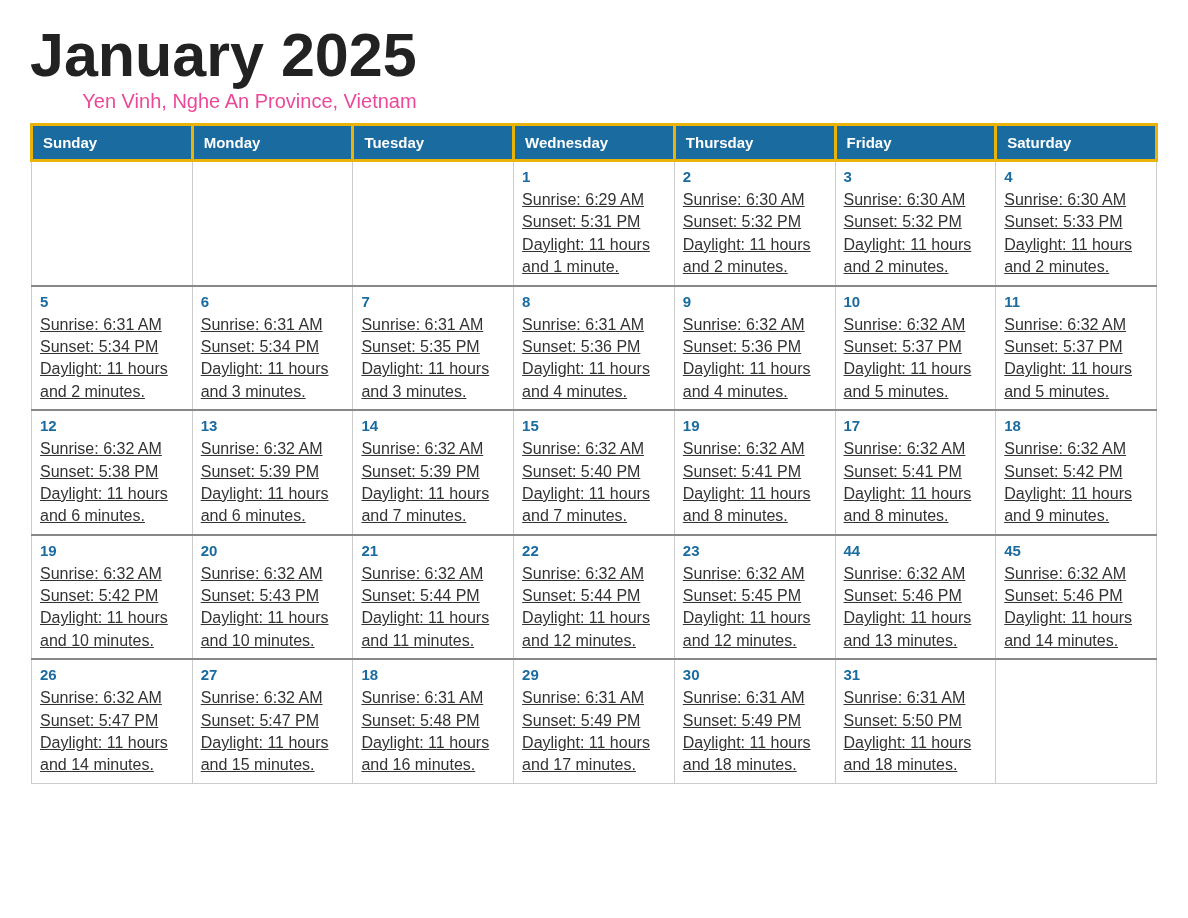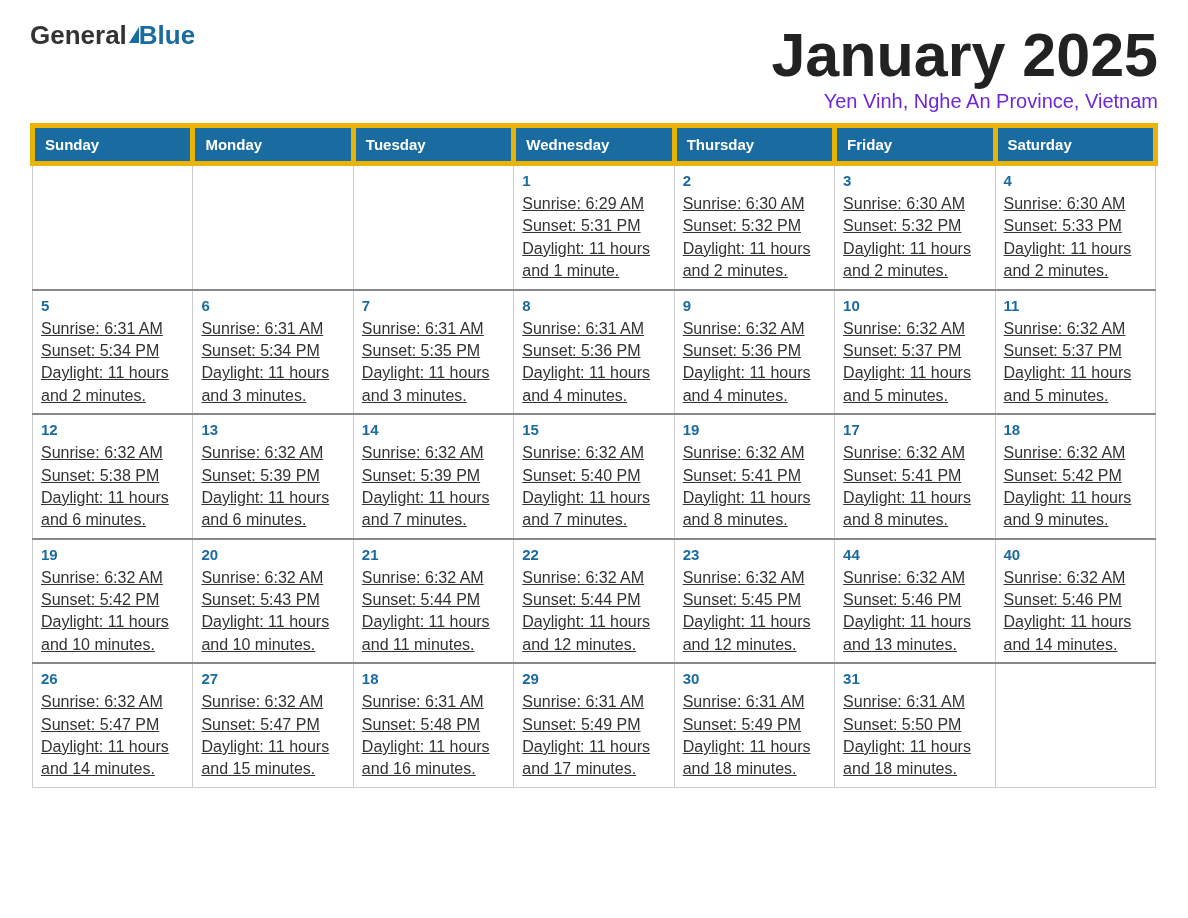--- a/index.html
+++ b/index.html
@@ -51,21 +51,21 @@
     .title-section {
       text-align: right;
     }
     .month-title {
       font-size: 61px;
       font-weight: bold;
       color: #222;
     }
     .location {
       font-size: 20px;
-      color: #6d28d9;
+      color: #ec4899;
     }
     .calendar-table {
       width: 100%;
       border-collapse: collapse;
       margin-top: 10px;
     }
     .calendar-table th {
       background-color: #1a6ba0;
       color: #fff;
       padding: 8px 10px;
@@ -93,36 +93,27 @@
     .day-info {
       font-size: 16px;
       color: #333;
       line-height: 1.4;
       text-decoration: underline;
     }
     .calendar-table tr td {
       border-top: 2px solid #888;
     }
     .calendar-table thead tr th {
-      border: 5px solid #eab308;
+      border: 3px solid #eab308;
     }
   </style>
 </head>
 <body>
 
 <div class="header">
-  <div class="logo">
-    <div class="logo-text">
-      <span class="logo-general">General</span>
-      <div class="logo-blue-part">
-        <div class="logo-triangle"></div>
-        <span class="logo-blue">Blue</span>
-      </div>
-    </div>
-  </div>
   <div class="title-section">
     <div class="month-title">January 2025</div>
     <div class="location">Yen Vinh, Nghe An Province, Vietnam</div>
   </div>
 </div>
 
 <table class="calendar-table">
   <thead>
     <tr>
     <th>Sunday</th>
@@ -235,21 +226,21 @@
         </td>
         <td>
           <span class="day-number">23</span>
           <div class="day-info">Sunrise: 6:32 AM<br>Sunset: 5:45 PM<br>Daylight: 11 hours and 12 minutes.</div>
         </td>
         <td>
           <span class="day-number">44</span>
           <div class="day-info">Sunrise: 6:32 AM<br>Sunset: 5:46 PM<br>Daylight: 11 hours and 13 minutes.</div>
         </td>
         <td>
-          <span class="day-number">40</span>
+          <span class="day-number">45</span>
           <div class="day-info">Sunrise: 6:32 AM<br>Sunset: 5:46 PM<br>Daylight: 11 hours and 14 minutes.</div>
         </td>
       </tr>
       <tr>
         <td>
           <span class="day-number">26</span>
           <div class="day-info">Sunrise: 6:32 AM<br>Sunset: 5:47 PM<br>Daylight: 11 hours and 14 minutes.</div>
         </td>
         <td>
           <span class="day-number">27</span>

